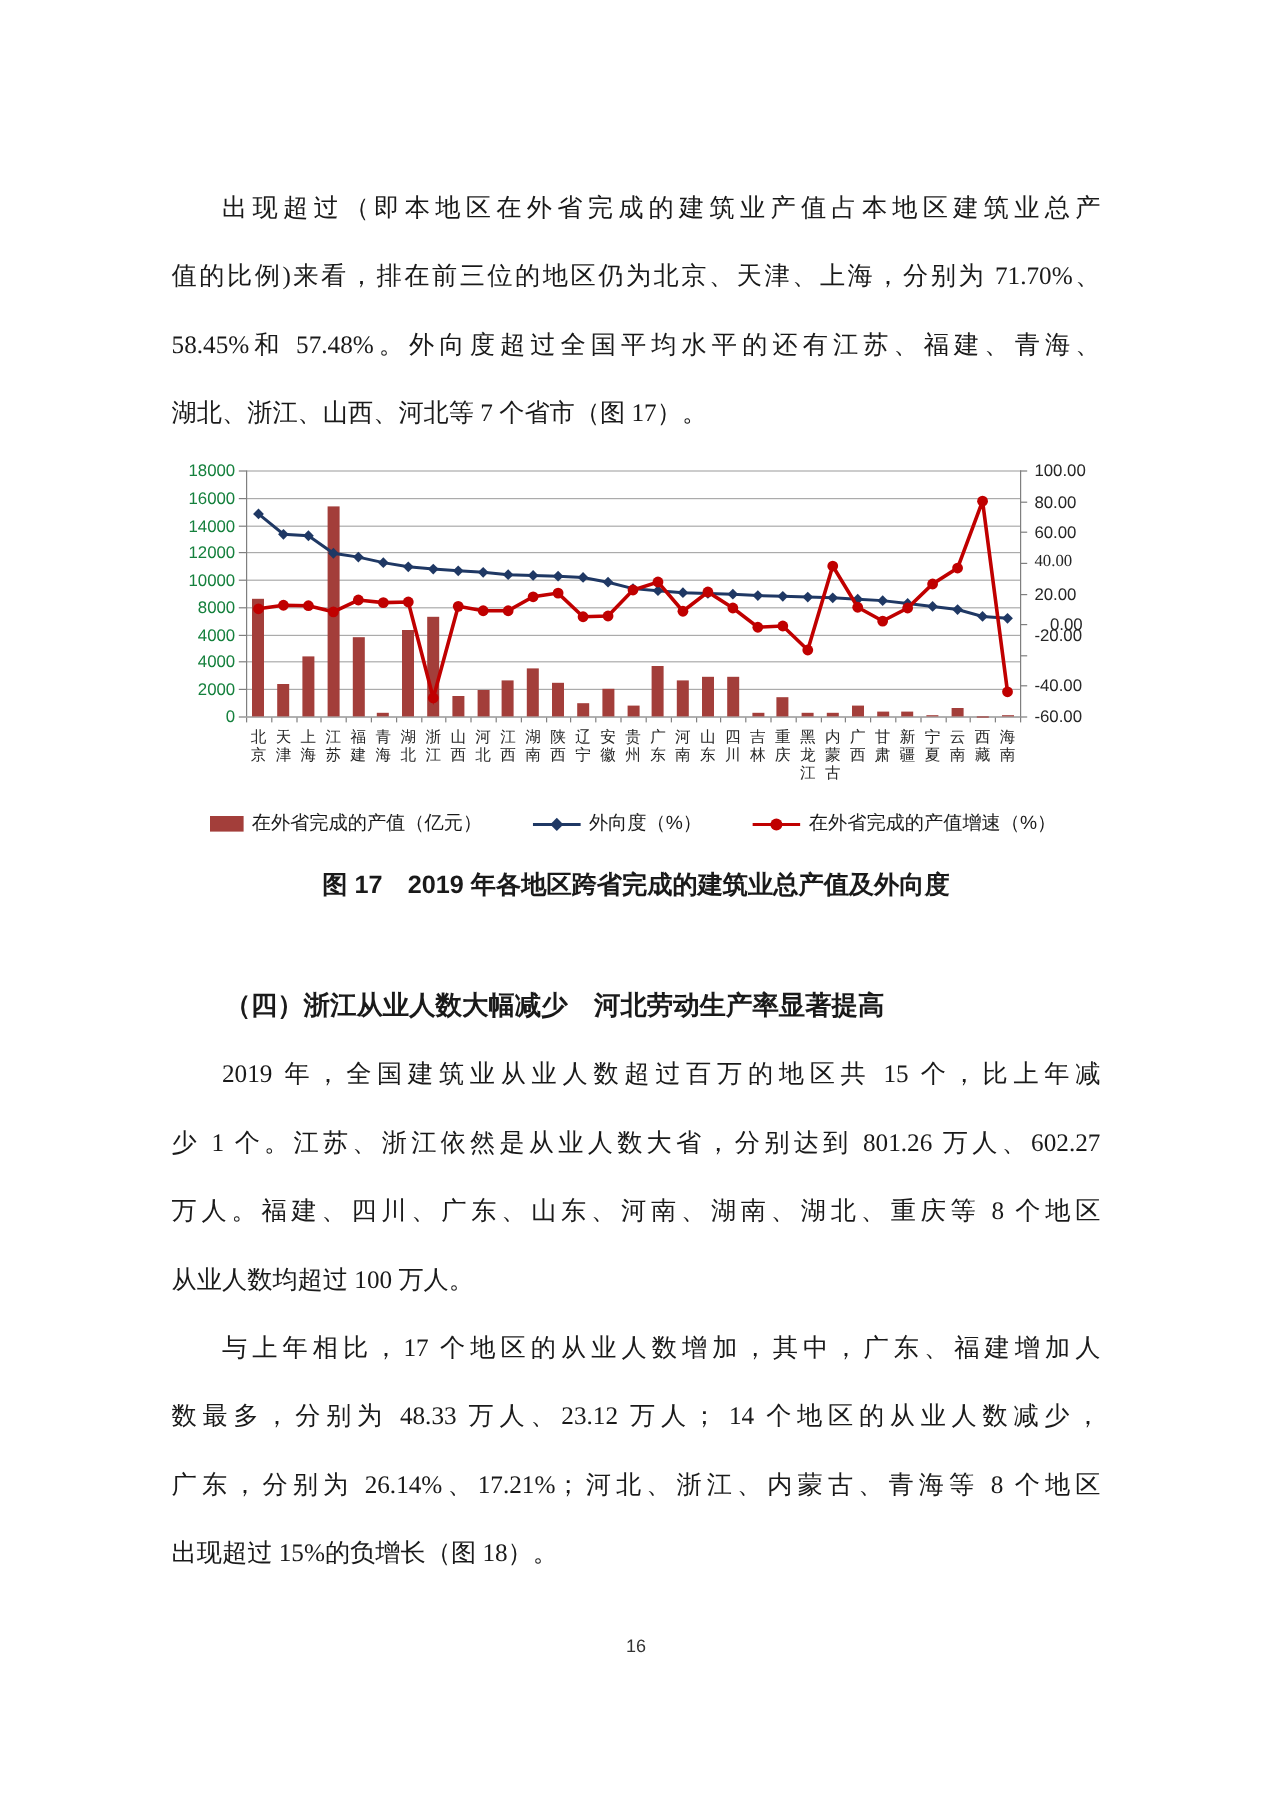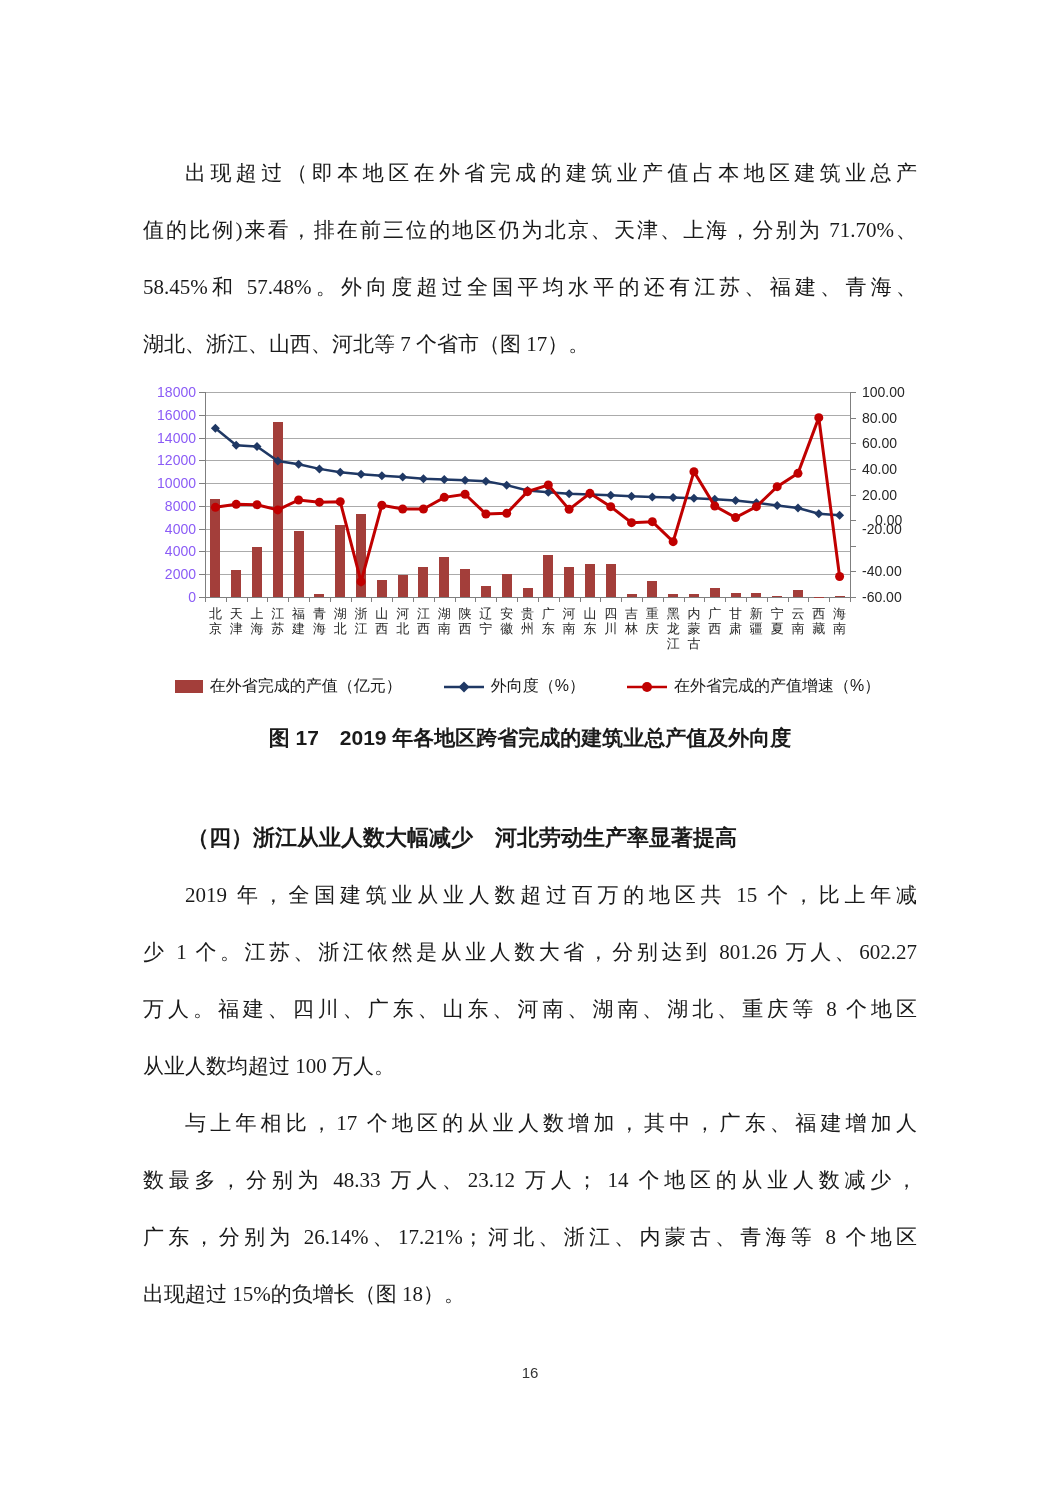--- a/index.html
+++ b/index.html
@@ -36,21 +36,21 @@
   
   .chart {
     position:absolute; left:150px; top:382px; width:775px; height:332px; margin:0;
     font-family:"Liberation Sans", sans-serif;
   }
   .plot { position:absolute; left:0; top:0; width:100%; height:100%; }
   .gridline { position:absolute; height:1px; background:#ababab; }
   .axisline { position:absolute; background:#7f7f7f; }
   .tick { position:absolute; background:#7f7f7f; }
   .bar { position:absolute; }
-  .ylab  { position:absolute; font-size:14px; line-height:14px; color:#8b5cf6; text-align:right; }
+  .ylab  { position:absolute; font-size:14px; line-height:14px; color:#15803d; text-align:right; }
   .yrlab { position:absolute; font-size:14px; line-height:14px; color:#262626; text-align:left; }
   .xlab  { position:absolute; font-size:13px; line-height:15px; color:#262626; text-align:center; }
   .series-svg { position:absolute; overflow:visible; }
   .legend {
     position:absolute; left:40px; top:294px; width:675px;
     display:flex; justify-content:center; align-items:center; gap:42px;
     font-size:16px; color:#1a1a1a; white-space:nowrap;
   }
   .legend-item { display:flex; align-items:center; gap:7px; }
   .swatch { display:inline-block; width:28px; height:13px; }
@@ -98,21 +98,21 @@
         <div class="tick" style="left: 49px; top: 32.7778px; width: 6px; height: 1px;"></div>
         <div class="gridline" style="left: 55px; top: 10px; width: 645px; background: rgb(171, 171, 171);"></div>
         <div class="ylab" style="left: 0px; top: 3px; width: 46px;">18000</div>
         <div class="tick" style="left: 49px; top: 10px; width: 6px; height: 1px;"></div>
         <div class="yrlab" style="left: 712px; top: 3px; width: 56px;">100.00</div>
         <div class="tick" style="left: 700px; top: 10px; width: 6px; height: 1px;"></div>
         <div class="yrlab" style="left: 712px; top: 28.625px; width: 56px;">80.00</div>
         <div class="tick" style="left: 700px; top: 35.625px; width: 6px; height: 1px;"></div>
         <div class="yrlab" style="left: 712px; top: 54.25px; width: 56px;">60.00</div>
         <div class="tick" style="left: 700px; top: 61.25px; width: 6px; height: 1px;"></div>
-        <div class="yrlab" style="left: 712px; top: 79.875px; width: 56px;">40.00</div>
+        <div class="yrlab" style="left: 712px; top: 79.875px; width: 56px; font-family: Liberation Serif, serif;">40.00</div>
         <div class="tick" style="left: 700px; top: 86.875px; width: 6px; height: 1px;"></div>
         <div class="yrlab" style="left: 712px; top: 105.5px; width: 56px;">20.00</div>
         <div class="tick" style="left: 700px; top: 112.5px; width: 6px; height: 1px;"></div>
         <div class="yrlab" style="left: 712px; top: 131.125px; width: 56px; margin-left: 13px;">0.00</div>
         <div class="tick" style="left: 700px; top: 138.125px; width: 6px; height: 1px;"></div>
         <div class="yrlab" style="left: 712px; top: 140px; width: 56px;">-20.00</div>
         <div class="tick" style="left: 700px; top: 163.75px; width: 6px; height: 1px;"></div>
         <div class="yrlab" style="left: 712px; top: 182.375px; width: 56px;">-40.00</div>
         <div class="tick" style="left: 700px; top: 189.375px; width: 6px; height: 1px;"></div>
         <div class="yrlab" style="left: 712px; top: 208px; width: 56px;">-60.00</div>

